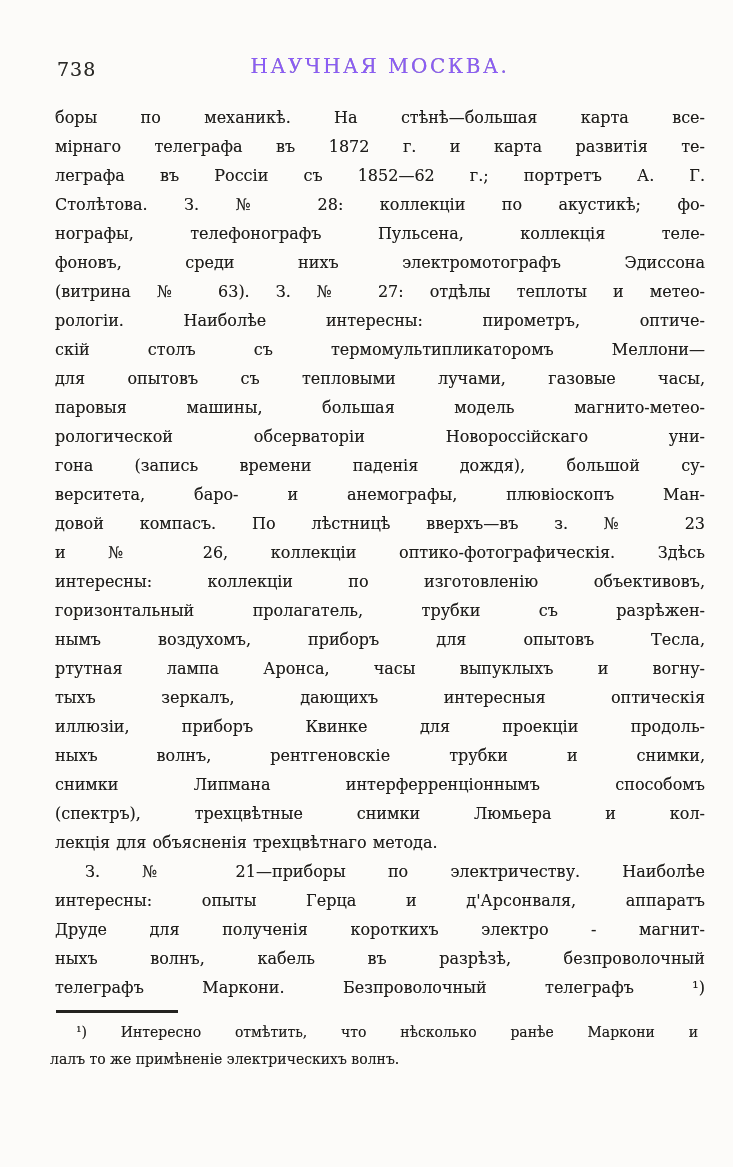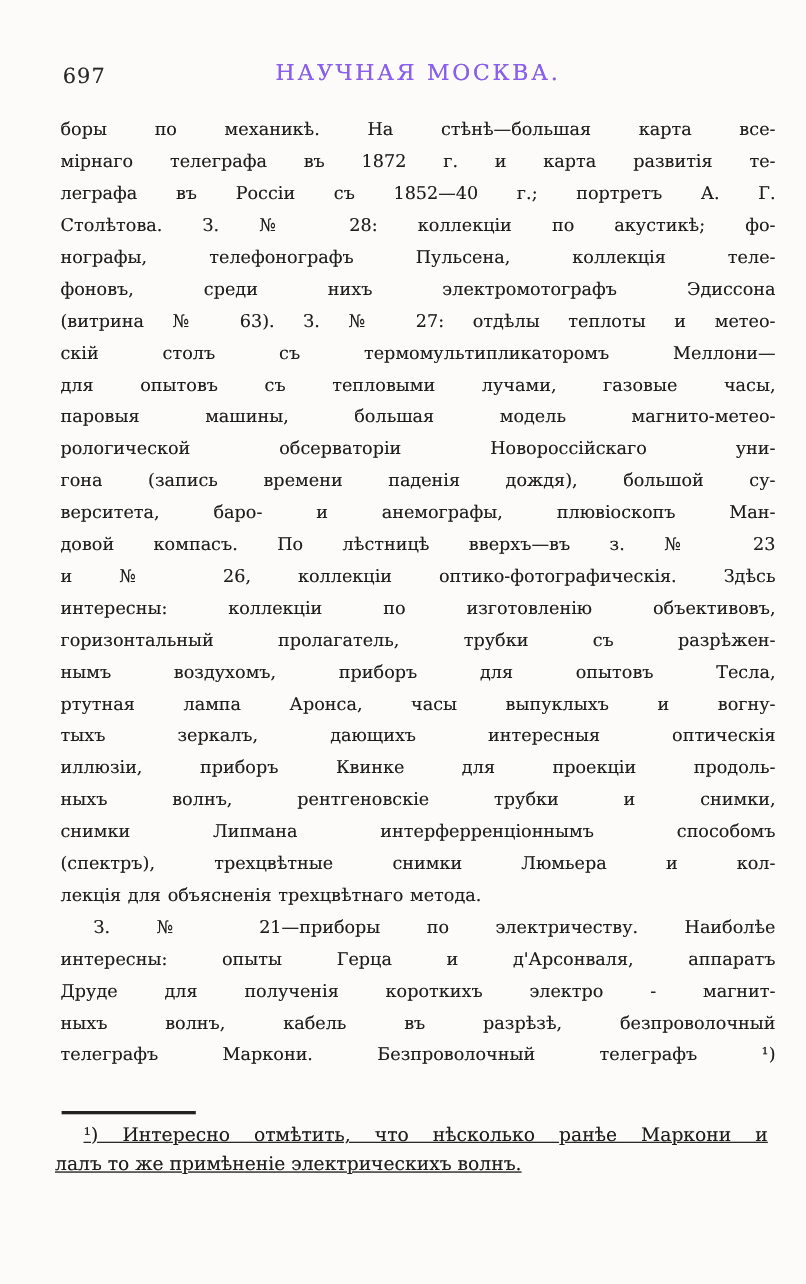--- a/index.html
+++ b/index.html
@@ -73,23 +73,22 @@
     left: 56px;
     width: 122px;
     height: 3px;
     background: #23221f;
   }
   .footnote {
     position: absolute;
     top: 1019px;
     left: 50px;
     width: 648px;
-    font-size: 17px;
+    font-size: 14px;
     line-height: 27px;
-    text-decoration: underline;
   }
   .fn-line {
     text-align: justify;
     text-align-last: justify;
     -moz-text-align-last: justify;
     height: 27px;
   }
   .fn-line.indent {
     padding-left: 26px;
   }
@@ -97,32 +96,33 @@
     text-align-last: left;
     -moz-text-align-last: left;
   }
 </style>
 </head>
 <body>
 
 <div class="page">
 
   <div class="running-header">
-    <div class="page-number">697</div>
+    <div class="page-number">738</div>
     <div class="running-title">НАУЧНАЯ МОСКВА.</div>
   </div>
 
   <div class="body-text">
     <div class="line">боры по механикѣ. На стѣнѣ—большая карта все-</div>
     <div class="line">мірнаго телеграфа въ 1872 г. и карта развитія те-</div>
-    <div class="line">леграфа въ Россіи съ 1852—40 г.; портретъ А. Г.</div>
+    <div class="line">леграфа въ Россіи съ 1852—62 г.; портретъ А. Г.</div>
     <div class="line">Столѣтова. З. № 28: коллекціи по акустикѣ; фо-</div>
     <div class="line">нографы, телефонографъ Пульсена, коллекція теле-</div>
     <div class="line">фоновъ, среди нихъ электромотографъ Эдиссона</div>
     <div class="line">(витрина № 63). З. № 27: отдѣлы теплоты и метео-</div>
+    <div class="line">рологіи. Наиболѣе интересны: пирометръ, оптиче-</div>
     <div class="line">скій столъ съ термомультипликаторомъ Меллони—</div>
     <div class="line">для опытовъ съ тепловыми лучами, газовые часы,</div>
     <div class="line">паровыя машины, большая модель магнито-метео-</div>
     <div class="line">рологической обсерваторіи Новороссійскаго уни-</div>
     <div class="line">гона (запись времени паденія дождя), большой су-</div>
     <div class="line">верситета, баро- и анемографы, плювіоскопъ Ман-</div>
     <div class="line">довой компасъ. По лѣстницѣ вверхъ—въ з. № 23</div>
     <div class="line">и № 26, коллекціи оптико-фотографическія. Здѣсь</div>
     <div class="line">интересны: коллекціи по изготовленію объективовъ,</div>
     <div class="line">горизонтальный пролагатель, трубки съ разрѣжен-</div>

